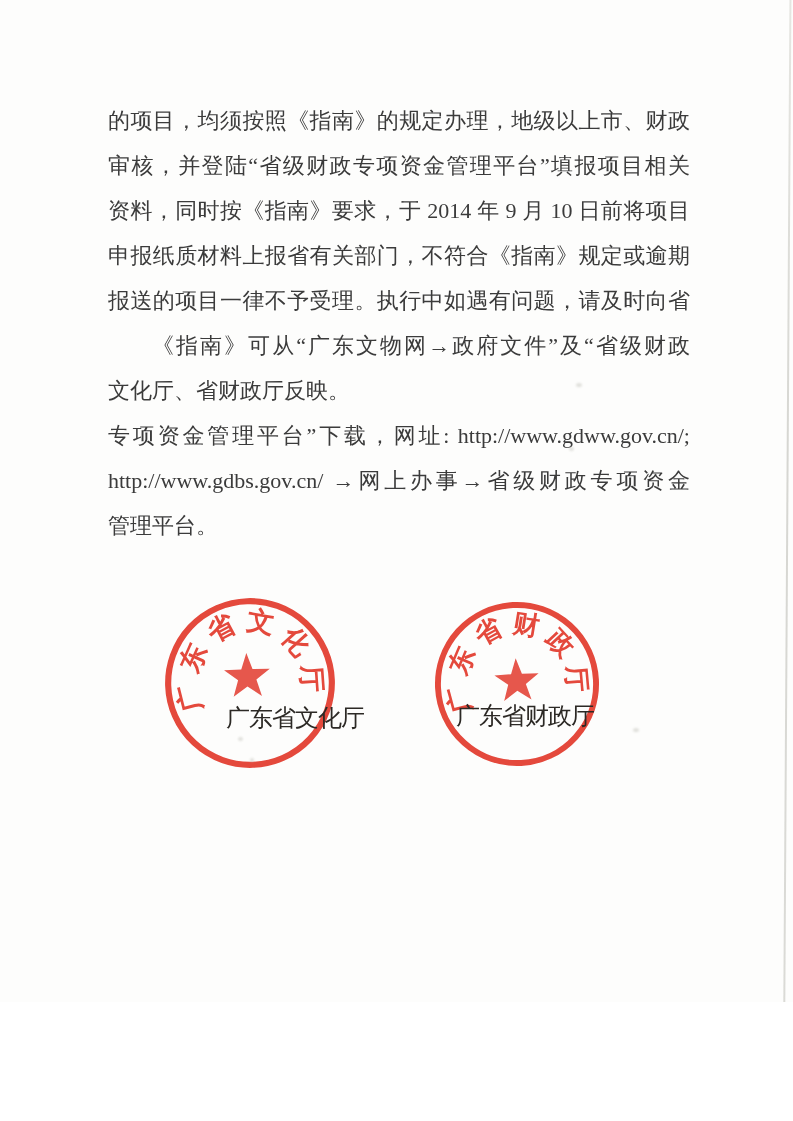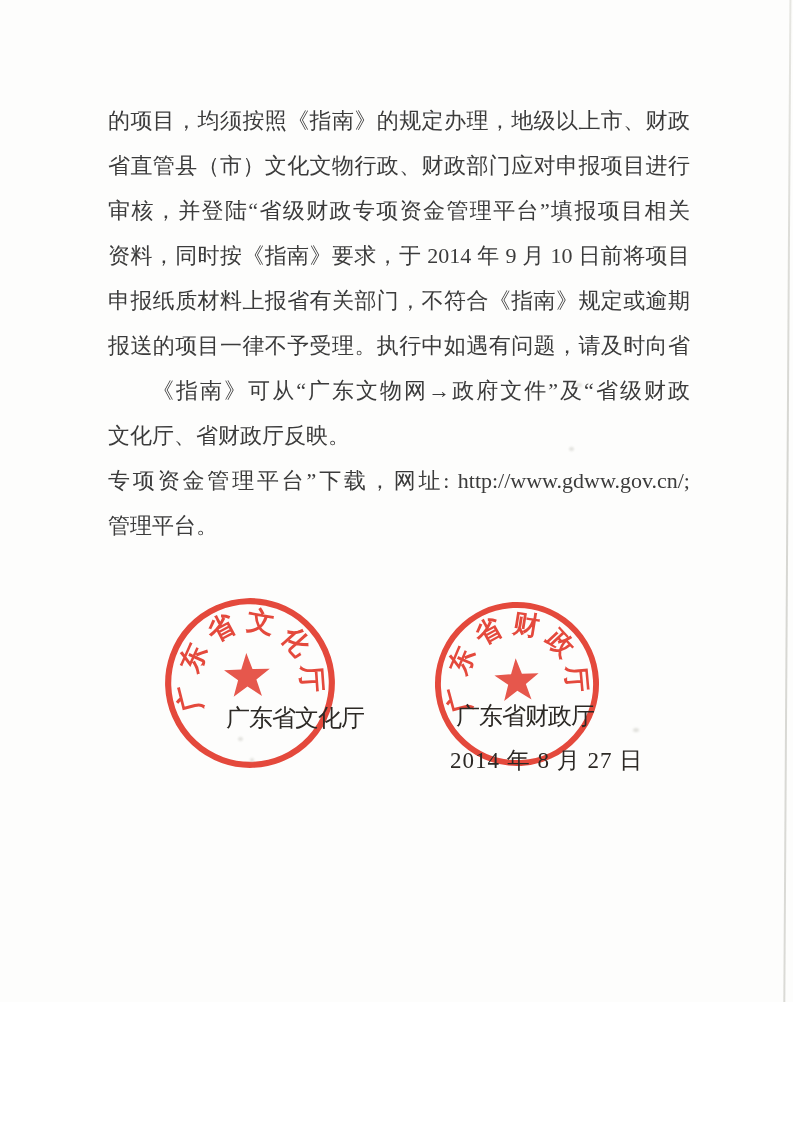--- a/index.html
+++ b/index.html
@@ -78,28 +78,28 @@
   .speck.s4{left:250px;top:758px;width:4px;height:4px;}
   .speck.s5{left:633px;top:728px;width:6px;height:4px;}
 </style>
 </head>
 <body>
 
 <div class="page">
 
   <div class="body-text">
     <div class="line just">的项目，均须按照《指南》的规定办理，地级以上市、财政</div>
-    <div class="line just">省直管县（市）文化文物行政、财政部门应对申报项目进行</div>
     <div class="line just">审核，并登陆“省级财政专项资金管理平台”填报项目相关</div>
     <div class="line just">资料，同时按《指南》要求，于 2014 年 9 月 10 日前将项目</div>
     <div class="line just">申报纸质材料上报省有关部门，不符合《指南》规定或逾期</div>
     <div class="line just">报送的项目一律不予受理。执行中如遇有问题，请及时向省</div>
     <div class="line just indent">《指南》可从“广东文物网→政府文件”及“省级财政</div>
     <div class="line">文化厅、省财政厅反映。</div>
     <div class="line just">专项资金管理平台”下载，网址: http://www.gdww.gov.cn/;</div>
+    <div class="line just">http://www.gdbs.gov.cn/ →网上办事→省级财政专项资金</div>
     <div class="line">管理平台。</div>
   </div>
 
   <div class="seal seal-1">
     <svg viewBox="0 0 200 200" aria-hidden="true">
       <circle class="seal-ring" cx="100" cy="100" r="93"></circle>
       <polygon class="seal-star" transform="translate(97,93)" points="0,-27.3 6.4,-8.8 26,-8.4 10.4,3.4 16.1,22.1 0,10.9 -16.1,22.1 -10.4,3.4 -26,-8.4 -6.4,-8.8"></polygon>
       <g>
         <text class="arc-ch" x="100" y="40" text-anchor="middle" transform="rotate(-102 100 100)">广</text>
         <text class="arc-ch" x="100" y="40" text-anchor="middle" transform="rotate(-64 100 100)">东</text>
@@ -120,21 +120,20 @@
         <text class="arc-ch" x="100" y="40" text-anchor="middle" transform="rotate(-102 100 100)">广</text>
         <text class="arc-ch" x="100" y="40" text-anchor="middle" transform="rotate(-64 100 100)">东</text>
         <text class="arc-ch" x="100" y="40" text-anchor="middle" transform="rotate(-26 100 100)">省</text>
         <text class="arc-ch" x="100" y="40" text-anchor="middle" transform="rotate(12 100 100)">财</text>
         <text class="arc-ch" x="100" y="40" text-anchor="middle" transform="rotate(50 100 100)">政</text>
         <text class="arc-ch" x="100" y="40" text-anchor="middle" transform="rotate(88 100 100)">厅</text>
       </g>
     </svg>
   </div>
   <div class="sig sig-2">广东省财政厅</div>
-  <div class="date-line">2014 年 8 月 27 日</div>
 
   <div class="page-number">- 2 -</div>
 
   <div class="scan-edge"></div>
   <div class="speck s1"></div>
   <div class="speck s2"></div>
   <div class="speck s3"></div>
   <div class="speck s4"></div>
   <div class="speck s5"></div>
 

